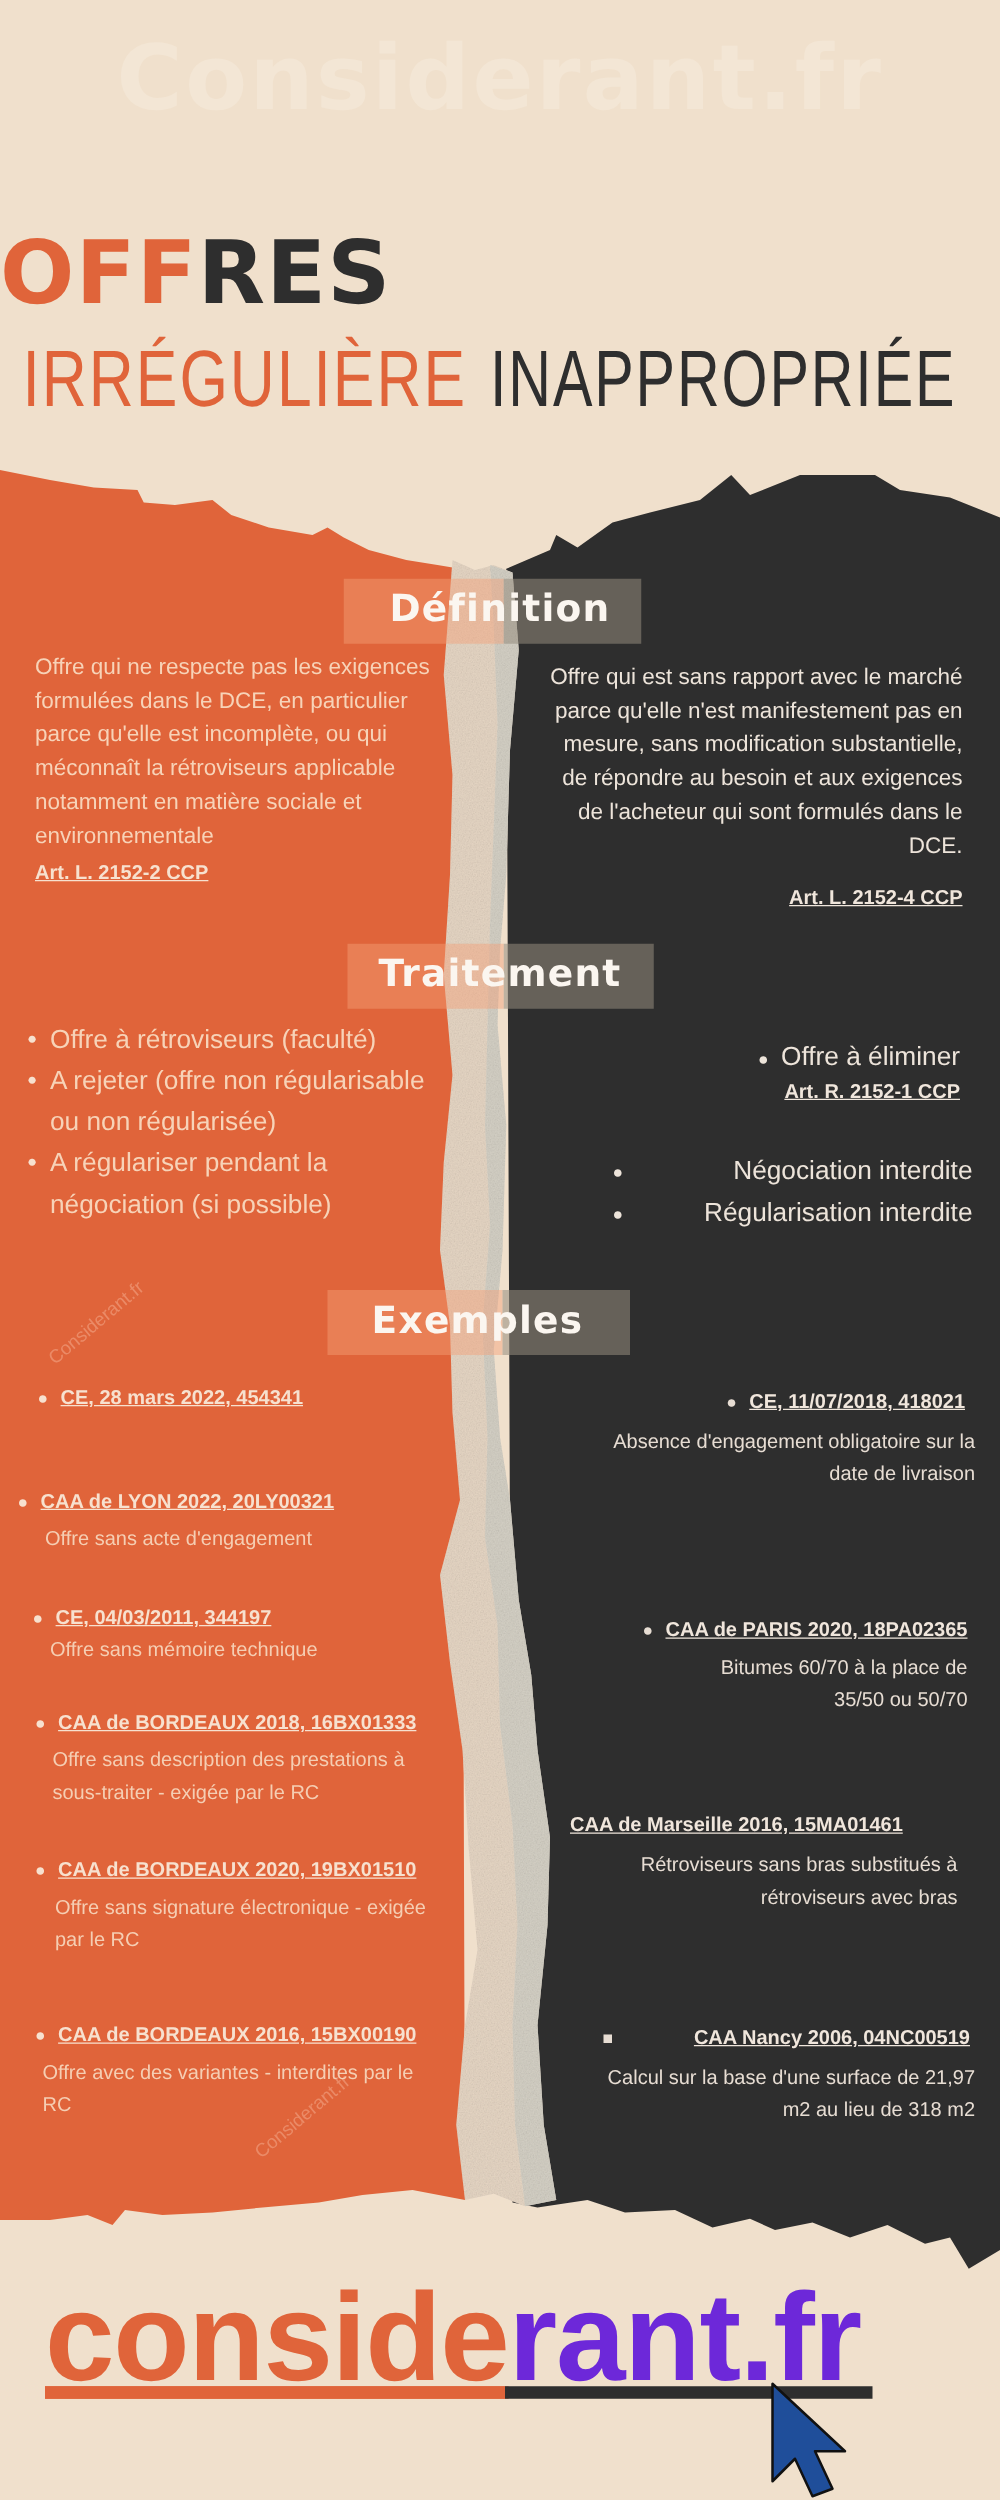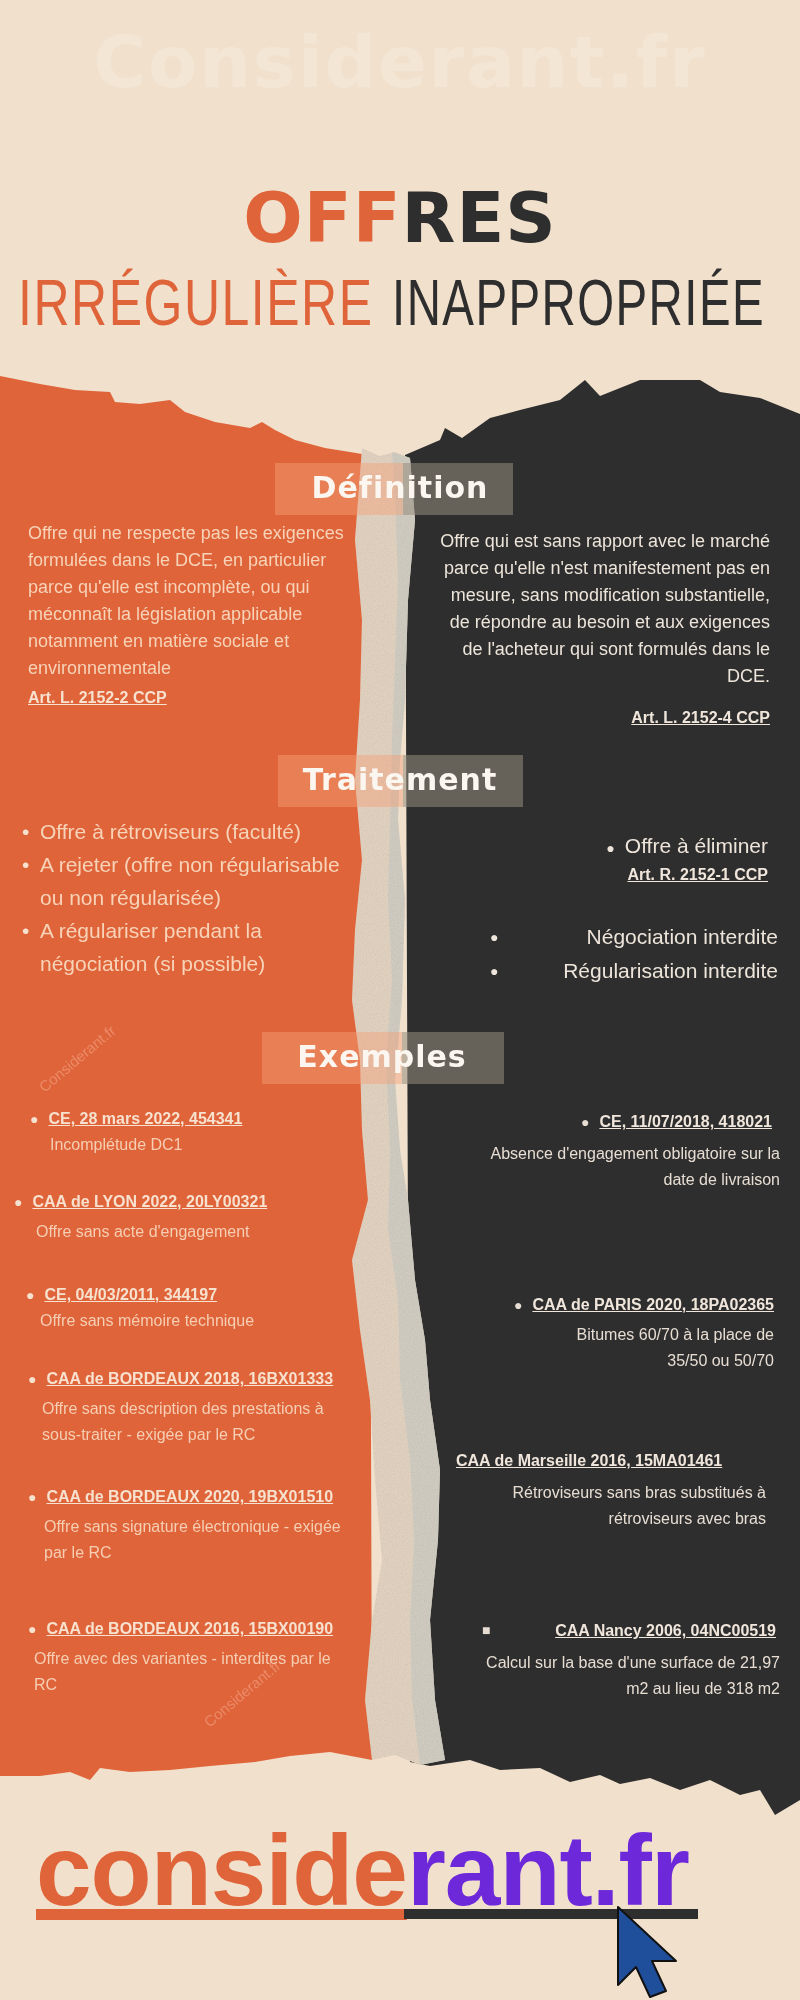--- a/index.html
+++ b/index.html
@@ -8,21 +8,21 @@
     background: #f0e0cc;
     font-family: "Liberation Sans", sans-serif;
     position: relative;
   }
   .watermark-top {
     position: absolute; left: 0; width: 800px; top: 20px;
     text-align: center; font-family: "DejaVu Sans", sans-serif;
     font-weight: bold; font-size: 72px; color: #f3e6d5; letter-spacing: 2px;
   }
   .title1 {
-    position: absolute; top: 178px; left: 0; width: 800px; text-align: center;
+    position: absolute; top: 178px; left: 0; width: 800px; text-align: left;
     font-family: "DejaVu Sans", sans-serif; font-weight: 900; font-size: 70px;
     letter-spacing: 1px; line-height: 80px;
   }
   .title1 .orange { color: #e0643a; }
   .title1 .dark { color: #2e2e2e; }
   .title2 {
     position: absolute; top: 268px; left: 0; width: 800px; height: 70px;
     font-family: "Liberation Sans Narrow", "Liberation Sans", sans-serif;
     font-size: 64px; line-height: 70px; white-space: nowrap;
   }
@@ -115,21 +115,21 @@
 
 <div class="band band-left" style="top:755px;left:278px;width:125px;"></div>
 <div class="band band-right" style="top:755px;left:403px;width:120px;"></div>
 <div class="band-label" style="top:762px;">Traitement</div>
 
 <div class="band band-left" style="top:1032px;left:262px;width:140px;"></div>
 <div class="band band-right" style="top:1032px;left:402px;width:102px;"></div>
 <div class="band-label" style="top:1039px;left:-18px;">Exemples</div>
 
 <div class="txt-left" style="top:520px;left:28px;width:335px;">
-  <div>Offre qui ne respecte pas les exigences formulées dans le DCE, en particulier parce qu'elle est incomplète, ou qui méconnaît la législation applicable notamment en matière sociale et environnementale</div>
+  <div>Offre qui ne respecte pas les exigences formulées dans le DCE, en particulier parce qu'elle est incomplète, ou qui méconnaît la rétroviseurs applicable notamment en matière sociale et environnementale</div>
   <div style="margin-top:2px;"><span class="ref-left">Art. L. 2152-2 CCP</span></div>
 </div>
 <div class="txt-right" style="top:528px;left:440px;width:330px;">
   <div>Offre qui est sans rapport avec le marché parce qu'elle n'est manifestement pas en mesure, sans modification substantielle, de répondre au besoin et aux exigences de l'acheteur qui sont formulés dans le DCE.</div>
   <div style="margin-top:14px;"><span class="ref-right">Art. L. 2152-4 CCP</span></div>
 </div>
 
 <ul class="bullet-list-left" style="top:815px;">
   <li>Offre à rétroviseurs (faculté)</li>
   <li>A rejeter (offre non régularisable ou non régularisée)</li>
@@ -145,21 +145,20 @@
       <span>Négociation interdite</span>
     </div>
   <div style="display:flex;justify-content:space-between;">
       <span class="dot">●</span>
       <span>Régularisation interdite</span>
     </div>
 </div>
 
 <div class="ex ex-left" style="top:1110px;left:30px;width:330px;">
   <div><span class="dot" style="color:#f7e1cf;">●</span><span class="head">CE, 28 mars 2022, 454341</span></div>
-  <div class="desc" style="padding-left:20px;margin-top:4px;">Incomplétude DC1</div>
 </div>
 <div class="ex ex-left" style="top:1193px;left:14px;width:340px;">
   <div><span class="dot" style="color:#f7e1cf;">●</span><span class="head">CAA de LYON 2022, 20LY00321</span></div>
   <div class="desc" style="padding-left:22px;">Offre sans acte d'engagement</div>
 </div>
 <div class="ex ex-left" style="top:1286px;left:26px;width:330px;">
   <div><span class="dot" style="color:#f7e1cf;">●</span><span class="head">CE, 04/03/2011, 344197</span></div>
   <div class="desc" style="padding-left:14px;margin-top:4px;">Offre sans mémoire technique</div>
 </div>
 <div class="ex ex-left" style="top:1370px;left:28px;width:340px;">

